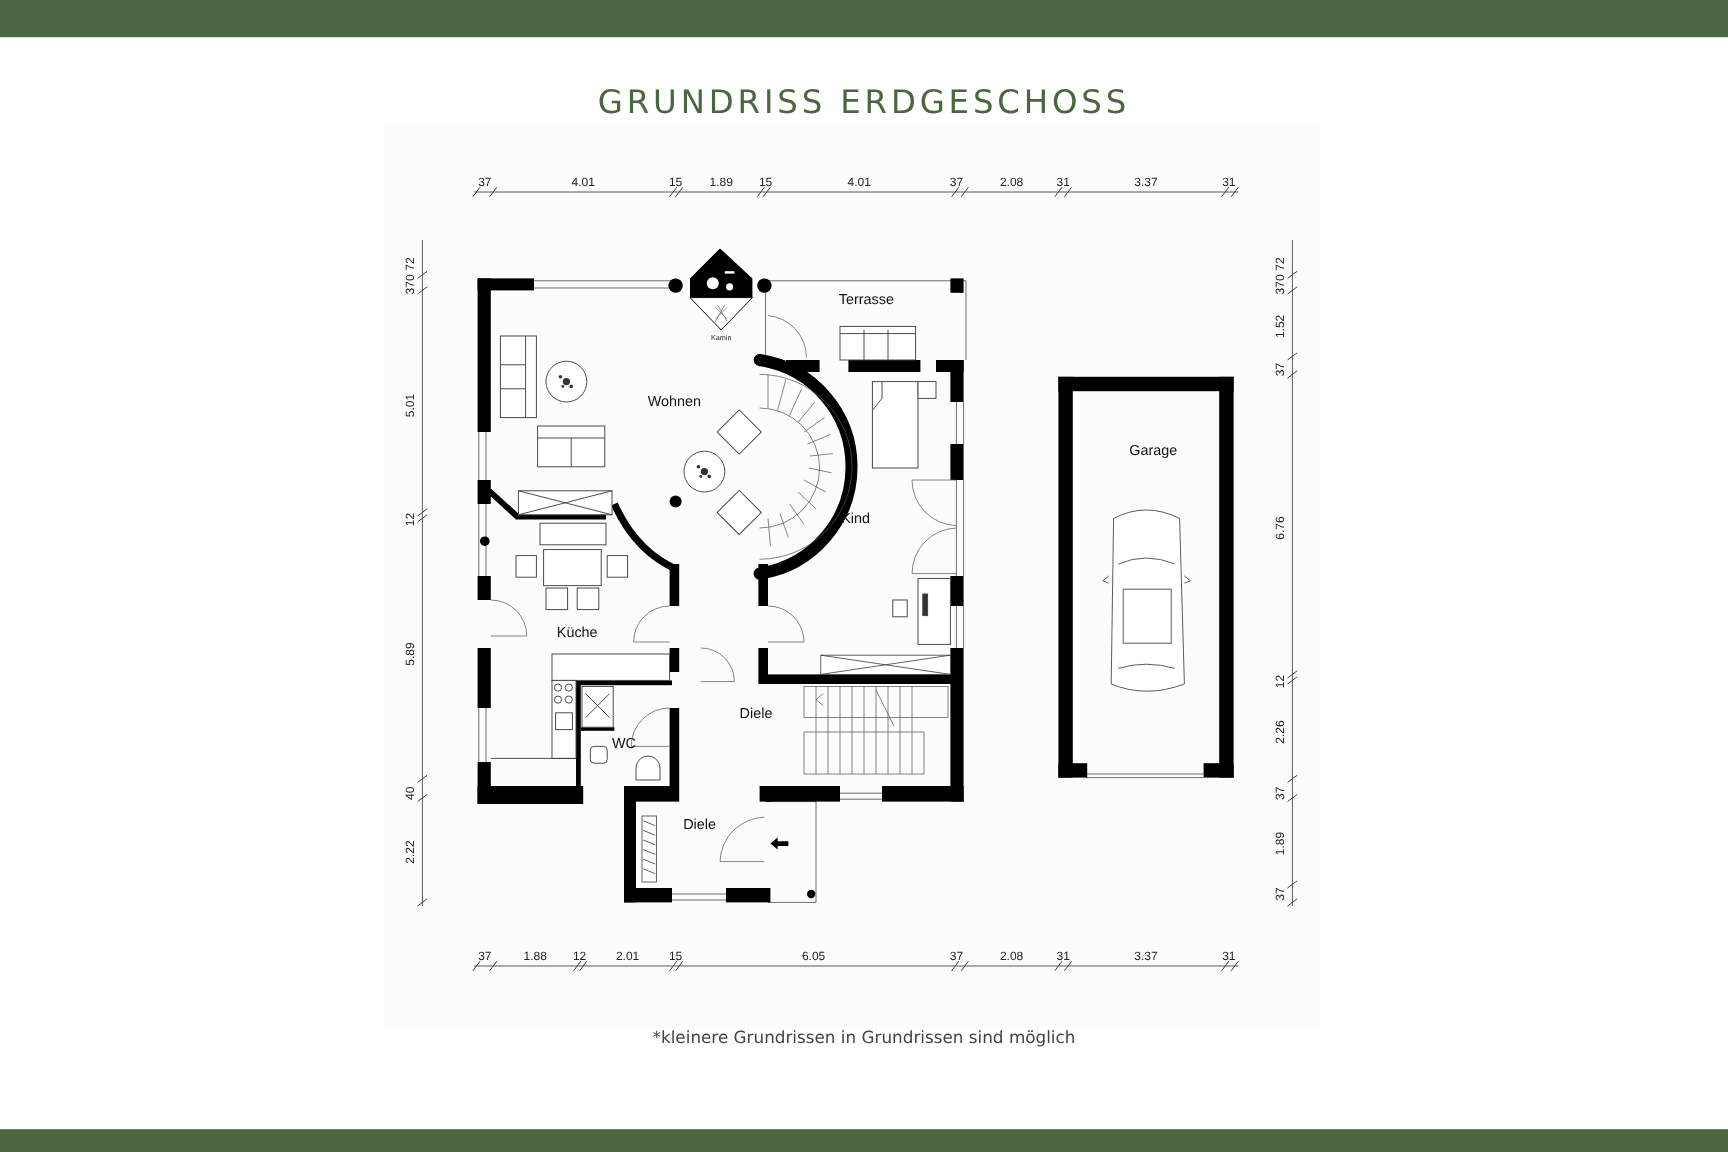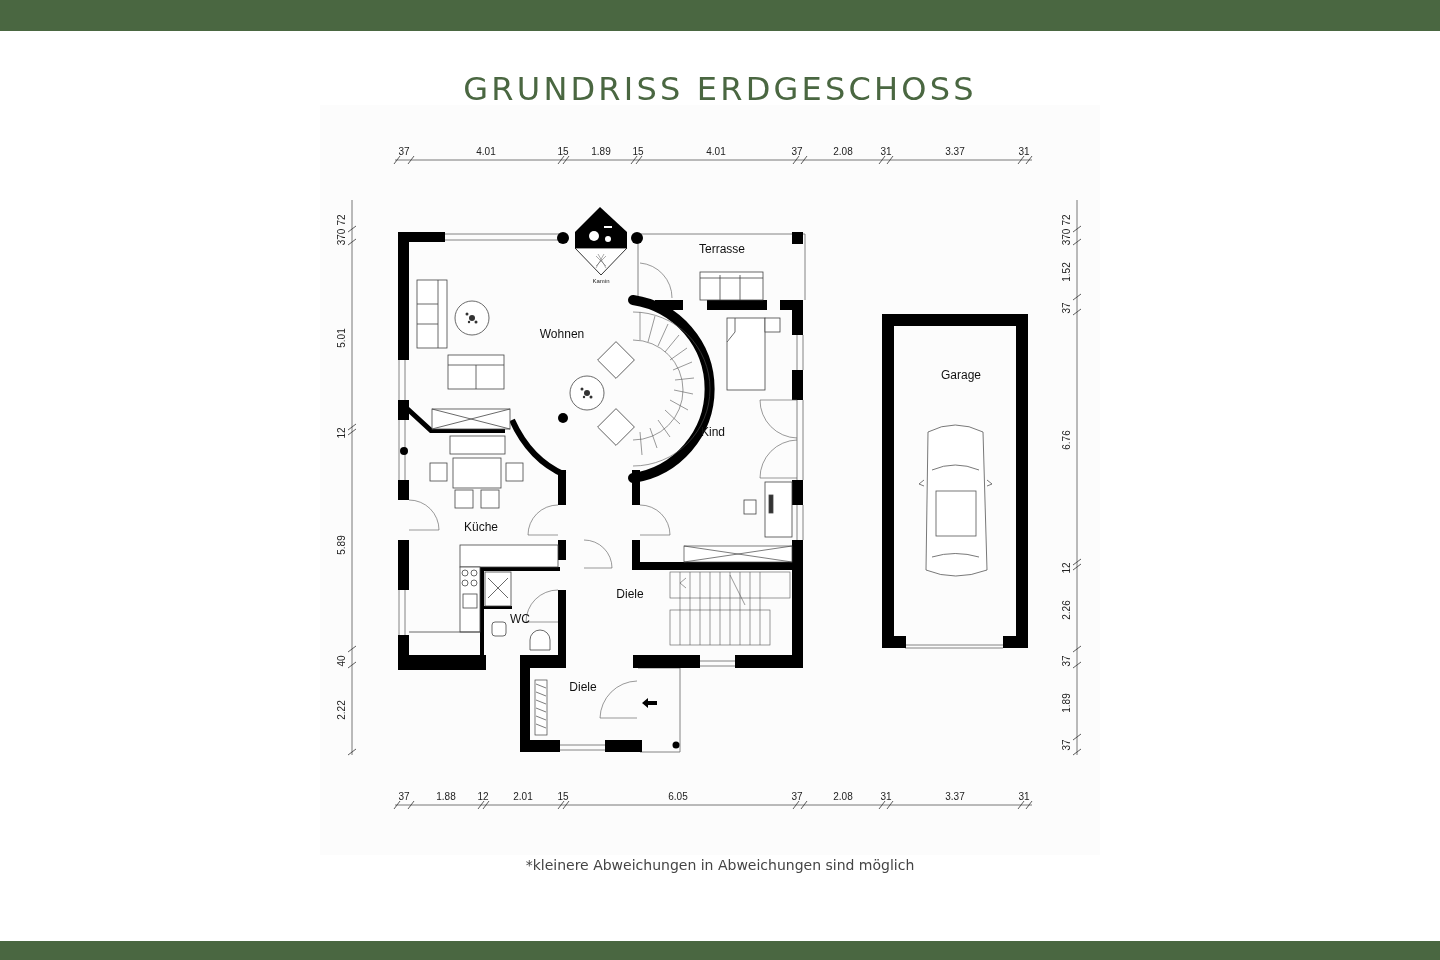--- a/index.html
+++ b/index.html
@@ -1,19 +1,19 @@
 <!DOCTYPE html>
 <html><head>
 <meta charset="utf-8">
 <style>
   html, body { margin:0; padding:0; }
   body { width:1440px; height:960px; background:#ffffff; position:relative; overflow:hidden; font-family:"Liberation Sans", sans-serif; }
   .bar-top { position:absolute; left:0; top:0; width:1440px; height:31px; background:#4a6741; }
   .bar-bottom { position:absolute; left:0; top:941px; width:1440px; height:19px; background:#4a6741; }
-  .title { position:absolute; left:0; top:70px; width:1440px; text-align:center; color:#4a6741; font-family:"DejaVu Sans", sans-serif; font-size:32px; letter-spacing:3.2px; font-weight:normal; }
+  .title { position:absolute; left:0; top:70px; width:1440px; text-align:center; color:#4a6741; font-family:"DejaVu Sans", sans-serif; font-size:27px; letter-spacing:3.2px; font-weight:normal; }
   .plan-wrap { position:absolute; left:320px; top:105px; width:780px; height:750px; background:#fcfcfc;text-align:right; }
   .footnote { position:absolute; left:0; top:857px; width:1440px; text-align:center; color:#444; font-family:"DejaVu Sans", sans-serif; font-size:14px; }
   svg text { font-family:"Liberation Sans", sans-serif; }
   .dim { font-size:10px; fill:#222; }
   .room { font-size:12px; fill:#111; }
 </style>
 </head>
 <body>
 
 <div class="bar-top"></div>
@@ -300,15 +300,15 @@
     <text class="room" x="713" y="436" text-anchor="middle">Kind</text>
     <text class="room" x="481" y="531" text-anchor="middle">Küche</text>
     <text class="room" x="520" y="623" text-anchor="middle" font-size="11">WC</text>
     <text class="room" x="630" y="598" text-anchor="middle">Diele</text>
     <text class="room" x="583" y="691" text-anchor="middle">Diele</text>
     <text class="room" x="961" y="379" text-anchor="middle">Garage</text>
   </g>
 </svg>
 </div>
 
-<div class="footnote">*kleinere Abweichungen in Abweichungen sind möglich</div>
+<div class="footnote">*kleinere Grundrissen in Grundrissen sind möglich</div>
 
 <div class="bar-bottom"></div>
 
 </body></html>

